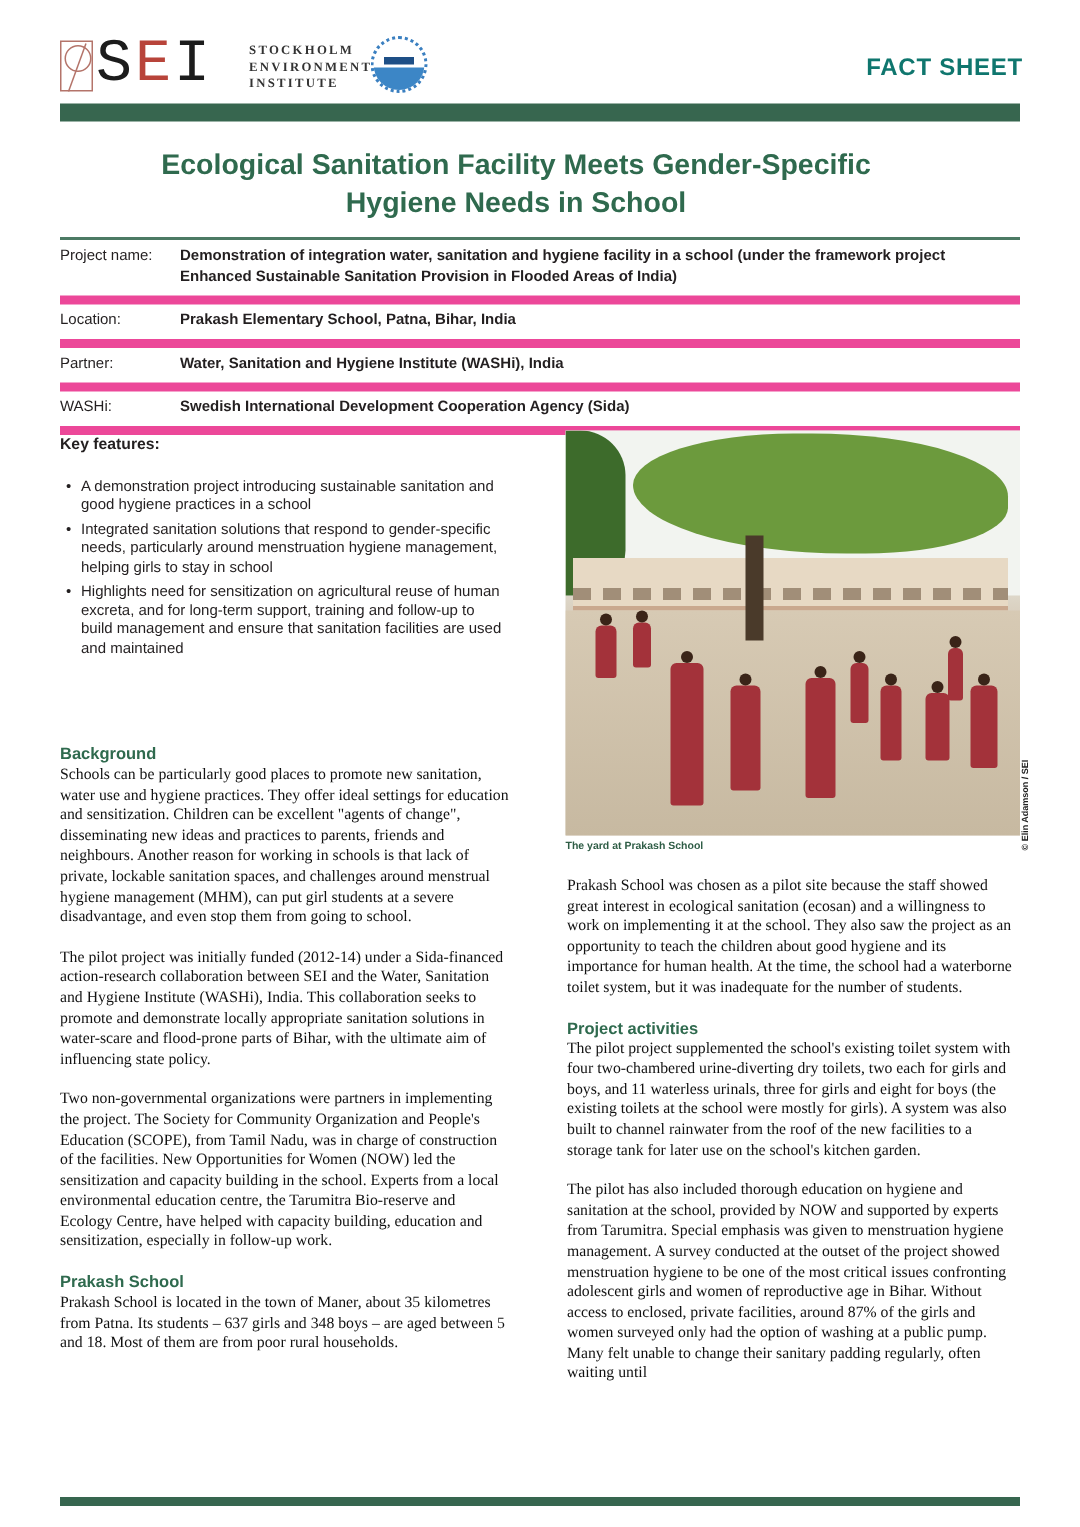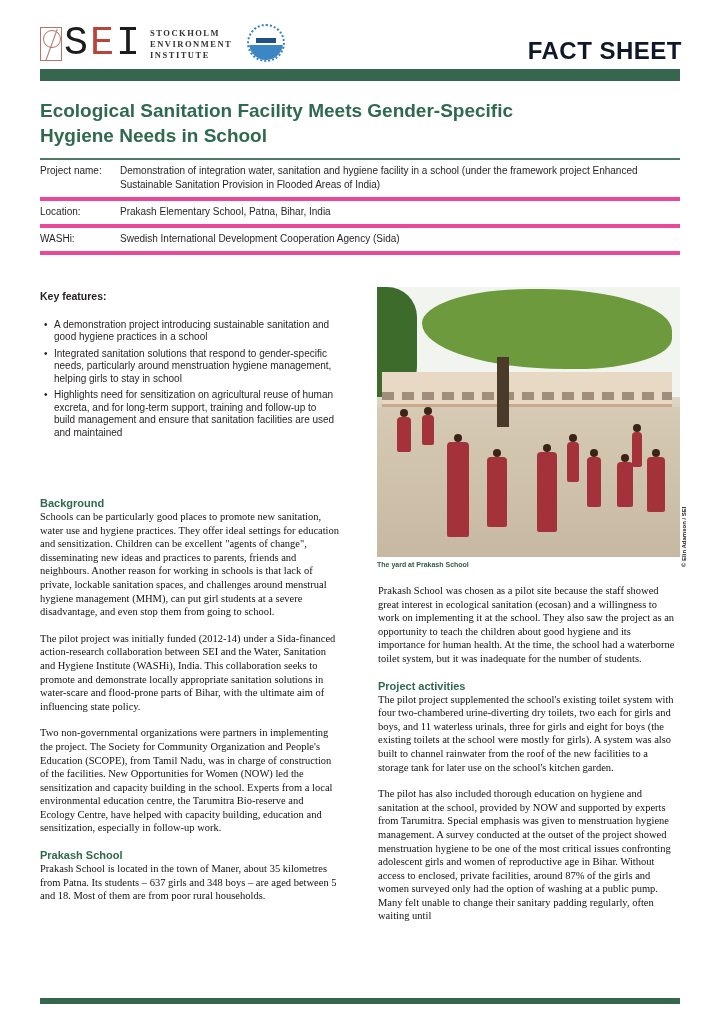--- a/index.html
+++ b/index.html
@@ -7,36 +7,36 @@
   body { position: relative; font-family: "Liberation Sans", sans-serif; color: #231f20; }
 
   
   .logo { position: absolute; left: 40px; top: 24px; height: 40px; display: flex; align-items: center; }
   .logo-mark { width: 22px; height: 34px; border: 1px solid #b4746a; position: relative; margin-right: 2px; }
   .logo-mark::before { content: ""; position: absolute; left: 2px; top: 2px; width: 16px; height: 16px; border-radius: 50%; border: 1px solid #b4746a; }
   .logo-mark::after { content: ""; position: absolute; left: 10px; top: 0; width: 1px; height: 34px; background: #b4746a; transform: rotate(20deg); }
   .logo-letters { font-family: Liberation Mono, monospace; font-size: 40px; line-height: 40px; letter-spacing: 2px; }
   .logo-letters .s, .logo-letters .i { color: #1c1c1c; }
   .logo-letters .e { color: #b8443a; }
-  .logo-words { margin-left: 8px; font-family: "Liberation Serif", serif; font-size: 8.5px; line-height: 11px; letter-spacing: 1.5px; font-weight: bold; color: #333; }
+  .logo-words { margin-left: 24px; font-family: "Liberation Serif", serif; font-size: 8.5px; line-height: 11px; letter-spacing: 1.5px; font-weight: bold; color: #333; }
   .partner-logo { position: absolute; left: 247px; top: 24px; width: 38px; height: 38px; border-radius: 50%; border: 2px dotted #3a7fc0; overflow: hidden; background: #fff; }
   .partner-logo .water { position: absolute; left: 0; bottom: 0; width: 100%; height: 45%; background: #3c86c6; }
   .partner-logo .label { position: absolute; left: 7px; top: 12px; width: 20px; height: 5px; background: #1e4f86; }
 
-  .fact-sheet { position: absolute; right: 38px; top: 37px; font-size: 24px; font-weight: bold; color: #0f172a; letter-spacing: 0.5px; }
+  .fact-sheet { position: absolute; right: 38px; top: 37px; font-size: 16px; font-weight: bold; color: #0f766e; letter-spacing: 0.5px; }
   .top-bar { position: absolute; left: 40px; top: 69px; width: 640px; height: 12px; background: #37664f; }
 
   
-  .title { position: absolute; left: 40px; top: 98px; width: 640px; font-size: 19px; line-height: 25px; font-weight: bold; color: #2f6a4e; }
+  .title { position: absolute; left: 24px; top: 98px; width: 640px; text-align: center; font-size: 19px; line-height: 25px; font-weight: bold; color: #2f6a4e; }
 
   
   .info { position: absolute; left: 40px; top: 158px; width: 640px; border-top: 2px solid #4c7a64; }
-  .info-row { display: flex; border-bottom: 4px solid #ec4899; padding: 4px 0 5px 0; font-size: 10px; line-height: 14px; }
+  .info-row { display: flex; border-bottom: 6px solid #ec4899; padding: 4px 0 5px 0; font-size: 10px; line-height: 14px; }
   .info-label { width: 80px; flex: none; }
-  .info-value { flex: 1; }
+  .info-value { flex: 1; font-weight: bold; }
 
   
   .key { position: absolute; left: 40px; top: 290px; width: 300px; font-size: 10px; line-height: 12.5px; }
   .key h3 { font-size: 10.5px; font-weight: bold; margin-bottom: 16px; }
   .key ul { list-style: none; }
   .key li { position: relative; padding-left: 14px; margin-bottom: 4px; }
   .key li::before { content: "•"; position: absolute; left: 4px; top: 0; }
 
   
   .col { position: absolute; font-family: "Liberation Serif", serif; font-size: 10.5px; line-height: 13.6px; color: #111; }
@@ -91,20 +91,24 @@
 <div class="info">
   <div class="info-row">
     <div class="info-label">Project name:</div>
     <div class="info-value">Demonstration of integration water, sanitation and hygiene facility in a school (under the framework project Enhanced Sustainable Sanitation Provision in Flooded Areas of India)</div>
   </div>
   <div class="info-row">
     <div class="info-label">Location:</div>
     <div class="info-value">Prakash Elementary School, Patna, Bihar, India</div>
   </div>
   <div class="info-row">
+    <div class="info-label">Partner:</div>
+    <div class="info-value">Water, Sanitation and Hygiene Institute (WASHi), India</div>
+  </div>
+  <div class="info-row">
     <div class="info-label">WASHi:</div>
     <div class="info-value">Swedish International Development Cooperation Agency (Sida)</div>
   </div>
 </div>
 
 <div class="key">
   <h3>Key features:</h3>
   <ul>
     <li>A demonstration project introducing sustainable sanitation and good hygiene practices in a school</li>
     <li>Integrated sanitation solutions that respond to gender-specific needs, particularly around menstruation hygiene management, helping girls to stay in school</li>

